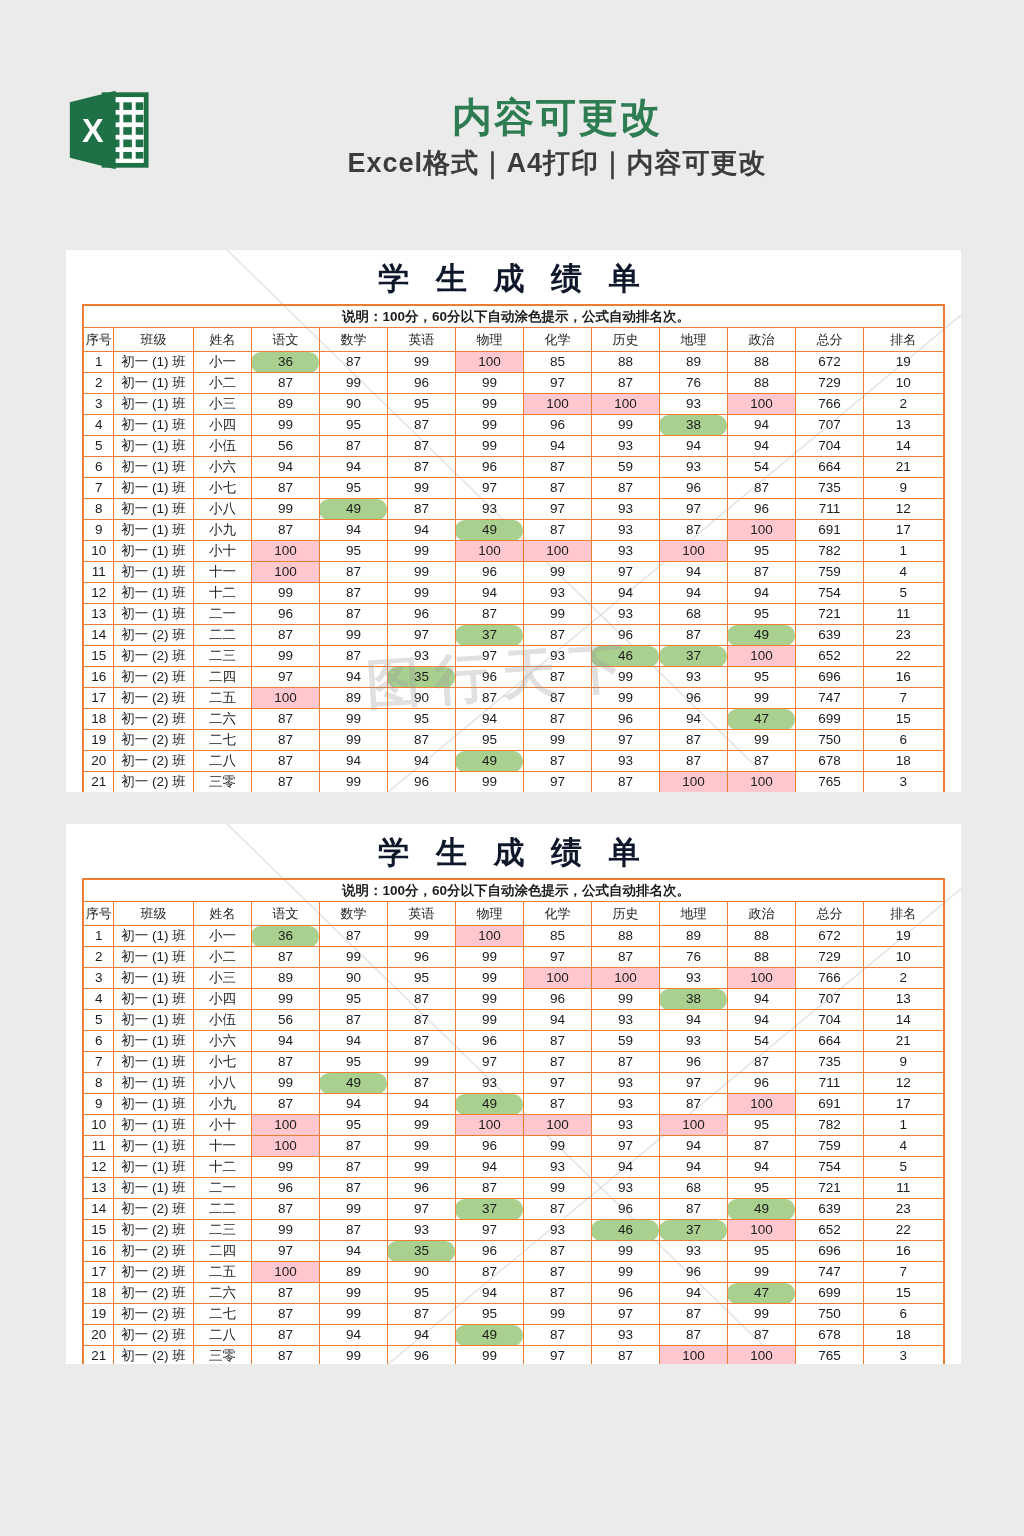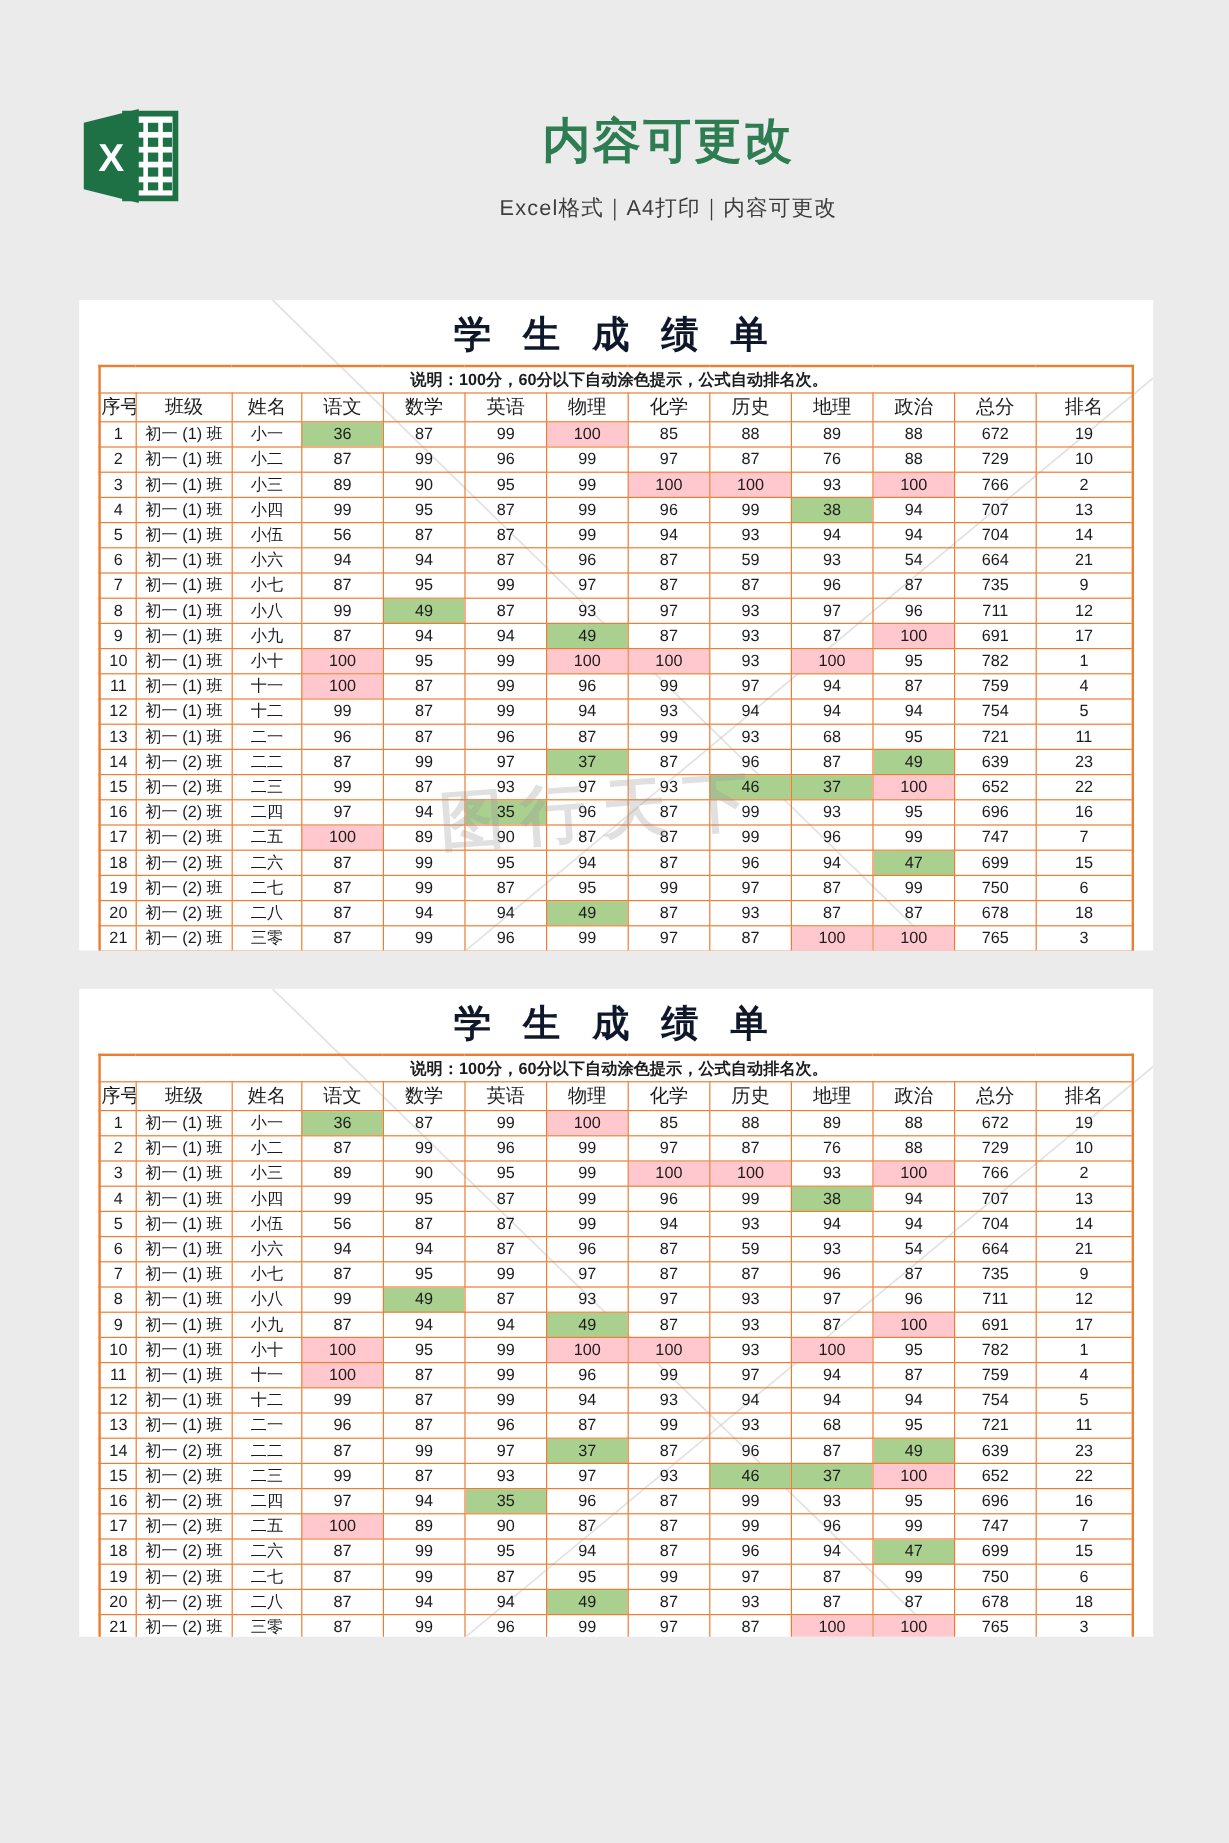--- a/index.html
+++ b/index.html
@@ -16,21 +16,21 @@
   html,body{background:var(--page-bg);}
   .page{
     position:relative;width:1024px;height:1536px;background:var(--page-bg);
     font-family:"Liberation Sans","DejaVu Sans",sans-serif;overflow:hidden;
   }
   
   .app-header{position:absolute;left:0;top:0;width:1024px;height:220px;}
   .excel-icon{position:absolute;left:66px;top:86px;width:84px;height:88px;}
   .title-block{position:absolute;left:257px;top:90px;width:600px;text-align:center;}
   .main-title{font-size:40px;font-weight:bold;color:var(--accent-green);letter-spacing:2px;}
-  .sub-title{margin-top:16px;font-size:18px;color:#3c3c3c;letter-spacing:1px;}
+  .sub-title{font-size:27px;color:#3c3c3c;letter-spacing:1px;font-weight:bold;}
   
   .panel{
     position:absolute;left:66px;width:895px;background:#ffffff;overflow:hidden;
   }
   .panel-1{top:250px;height:542px;}
   .panel-2{top:824px;height:540px;}
   .sheet-title{
     margin-top:8px;text-align:center;font-size:31px;font-weight:bold;color:#0f172a;
     letter-spacing:9px;font-family:"Liberation Sans","DejaVu Sans",sans-serif;
   }
@@ -38,22 +38,22 @@
     margin:4px auto 0 auto;width:860px;table-layout:fixed;border-collapse:collapse;
     border:2px solid var(--orange);position:relative;z-index:2;background:transparent;
   }
   table.grades td,table.grades th{
     border:1px solid var(--orange);height:20px;font-size:13.5px;color:#1c1c1c;
     text-align:center;padding:0;font-weight:normal;line-height:20px;white-space:nowrap;overflow:hidden;
   }
   tr.note-row td{
     text-align:center;font-weight:bold;font-size:13.5px;height:21px;line-height:21px;padding-left:5px;
   }
-  tr.head-row th{height:23px;line-height:23px;font-size:16px;}
-  td.hl-green{background:var(--cell-green);color:var(--cell-green-text);}
+  tr.head-row th{height:23px;line-height:23px;font-size:13px;}
+  td.hl-green{background:var(--cell-green);color:var(--cell-green-text);border-radius:10px;}
   td.hl-pink{background:var(--cell-pink);color:var(--cell-pink-text);}
   
   .wm-lines{position:absolute;left:0;top:0;width:100%;height:100%;z-index:1;pointer-events:none;}
   .wm-text{
     position:absolute;left:300px;top:390px;z-index:3;pointer-events:none;
     font-size:54px;letter-spacing:14px;color:#9a9a9a;opacity:.30;
     transform:rotate(-4deg);font-weight:bold;font-family:"Liberation Serif","DejaVu Serif",serif;
   }
 </style>
 </head>

